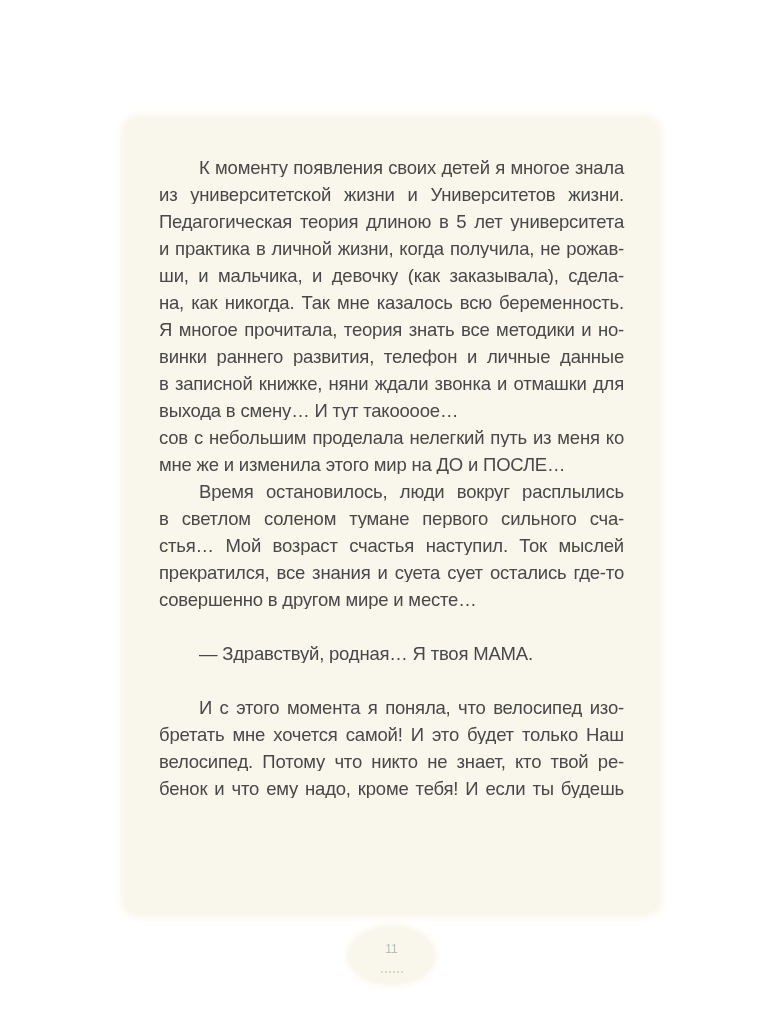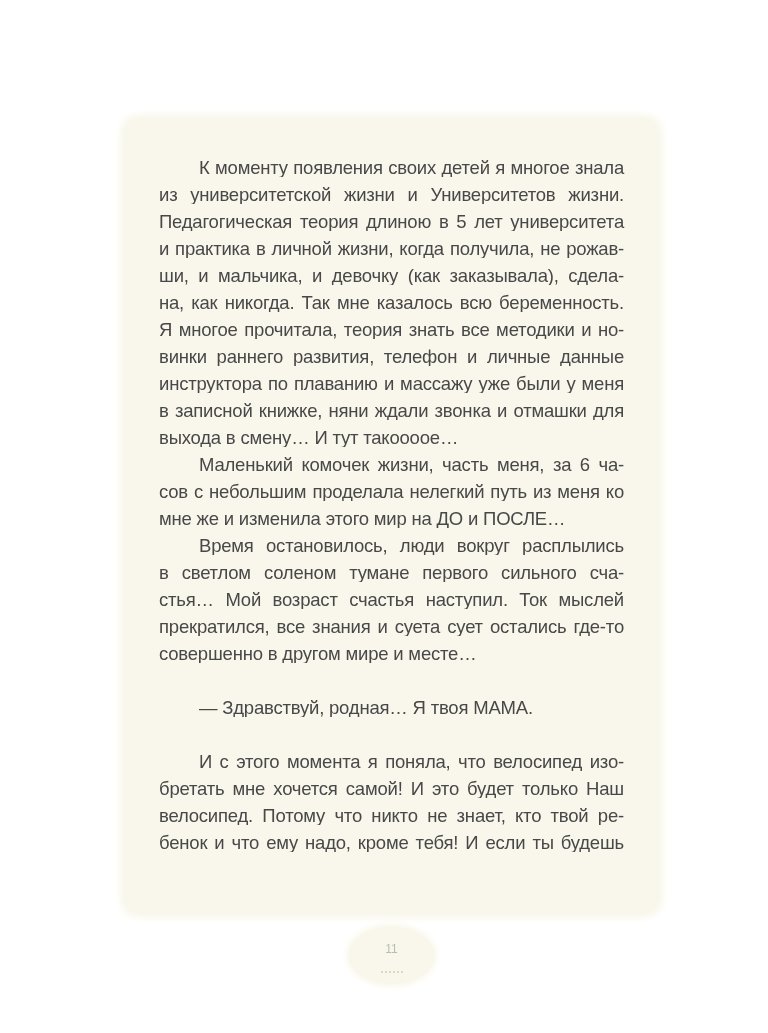--- a/index.html
+++ b/index.html
@@ -80,24 +80,22 @@
   <div class="book-page">
     <div class="text-block">
         <div class="line indent justify">К моменту появления своих детей я многое знала</div>
         <div class="line justify">из университетской жизни и Университетов жизни.</div>
         <div class="line justify">Педагогическая теория длиною в 5 лет университета</div>
         <div class="line justify">и практика в личной жизни, когда получила, не рожав-</div>
         <div class="line justify">ши, и мальчика, и девочку (как заказывала), сдела-</div>
         <div class="line justify">на, как никогда. Так мне казалось всю беременность.</div>
         <div class="line justify">Я многое прочитала, теория знать все методики и но-</div>
         <div class="line justify">винки раннего развития, телефон и личные данные</div>
-        <div class="line justify">инструктора по плаванию и массажу уже были у меня</div>
         <div class="line justify">в записной книжке, няни ждали звонка и отмашки для</div>
         <div class="line">выхода в смену… И тут такоооое…</div>
-        <div class="line indent justify">Маленький комочек жизни, часть меня, за 6 ча-</div>
         <div class="line justify">сов с небольшим проделала нелегкий путь из меня ко</div>
         <div class="line">мне же и изменила этого мир на ДО и ПОСЛЕ…</div>
         <div class="line indent justify">Время остановилось, люди вокруг расплылись</div>
         <div class="line justify">в светлом соленом тумане первого сильного сча-</div>
         <div class="line justify">стья… Мой возраст счастья наступил. Ток мыслей</div>
         <div class="line justify">прекратился, все знания и суета сует остались где-то</div>
         <div class="line">совершенно в другом мире и месте…</div>
         <div class="line spacer"></div>
         <div class="line indent">— Здравствуй, родная… Я твоя МАМА.</div>
         <div class="line spacer"></div>

